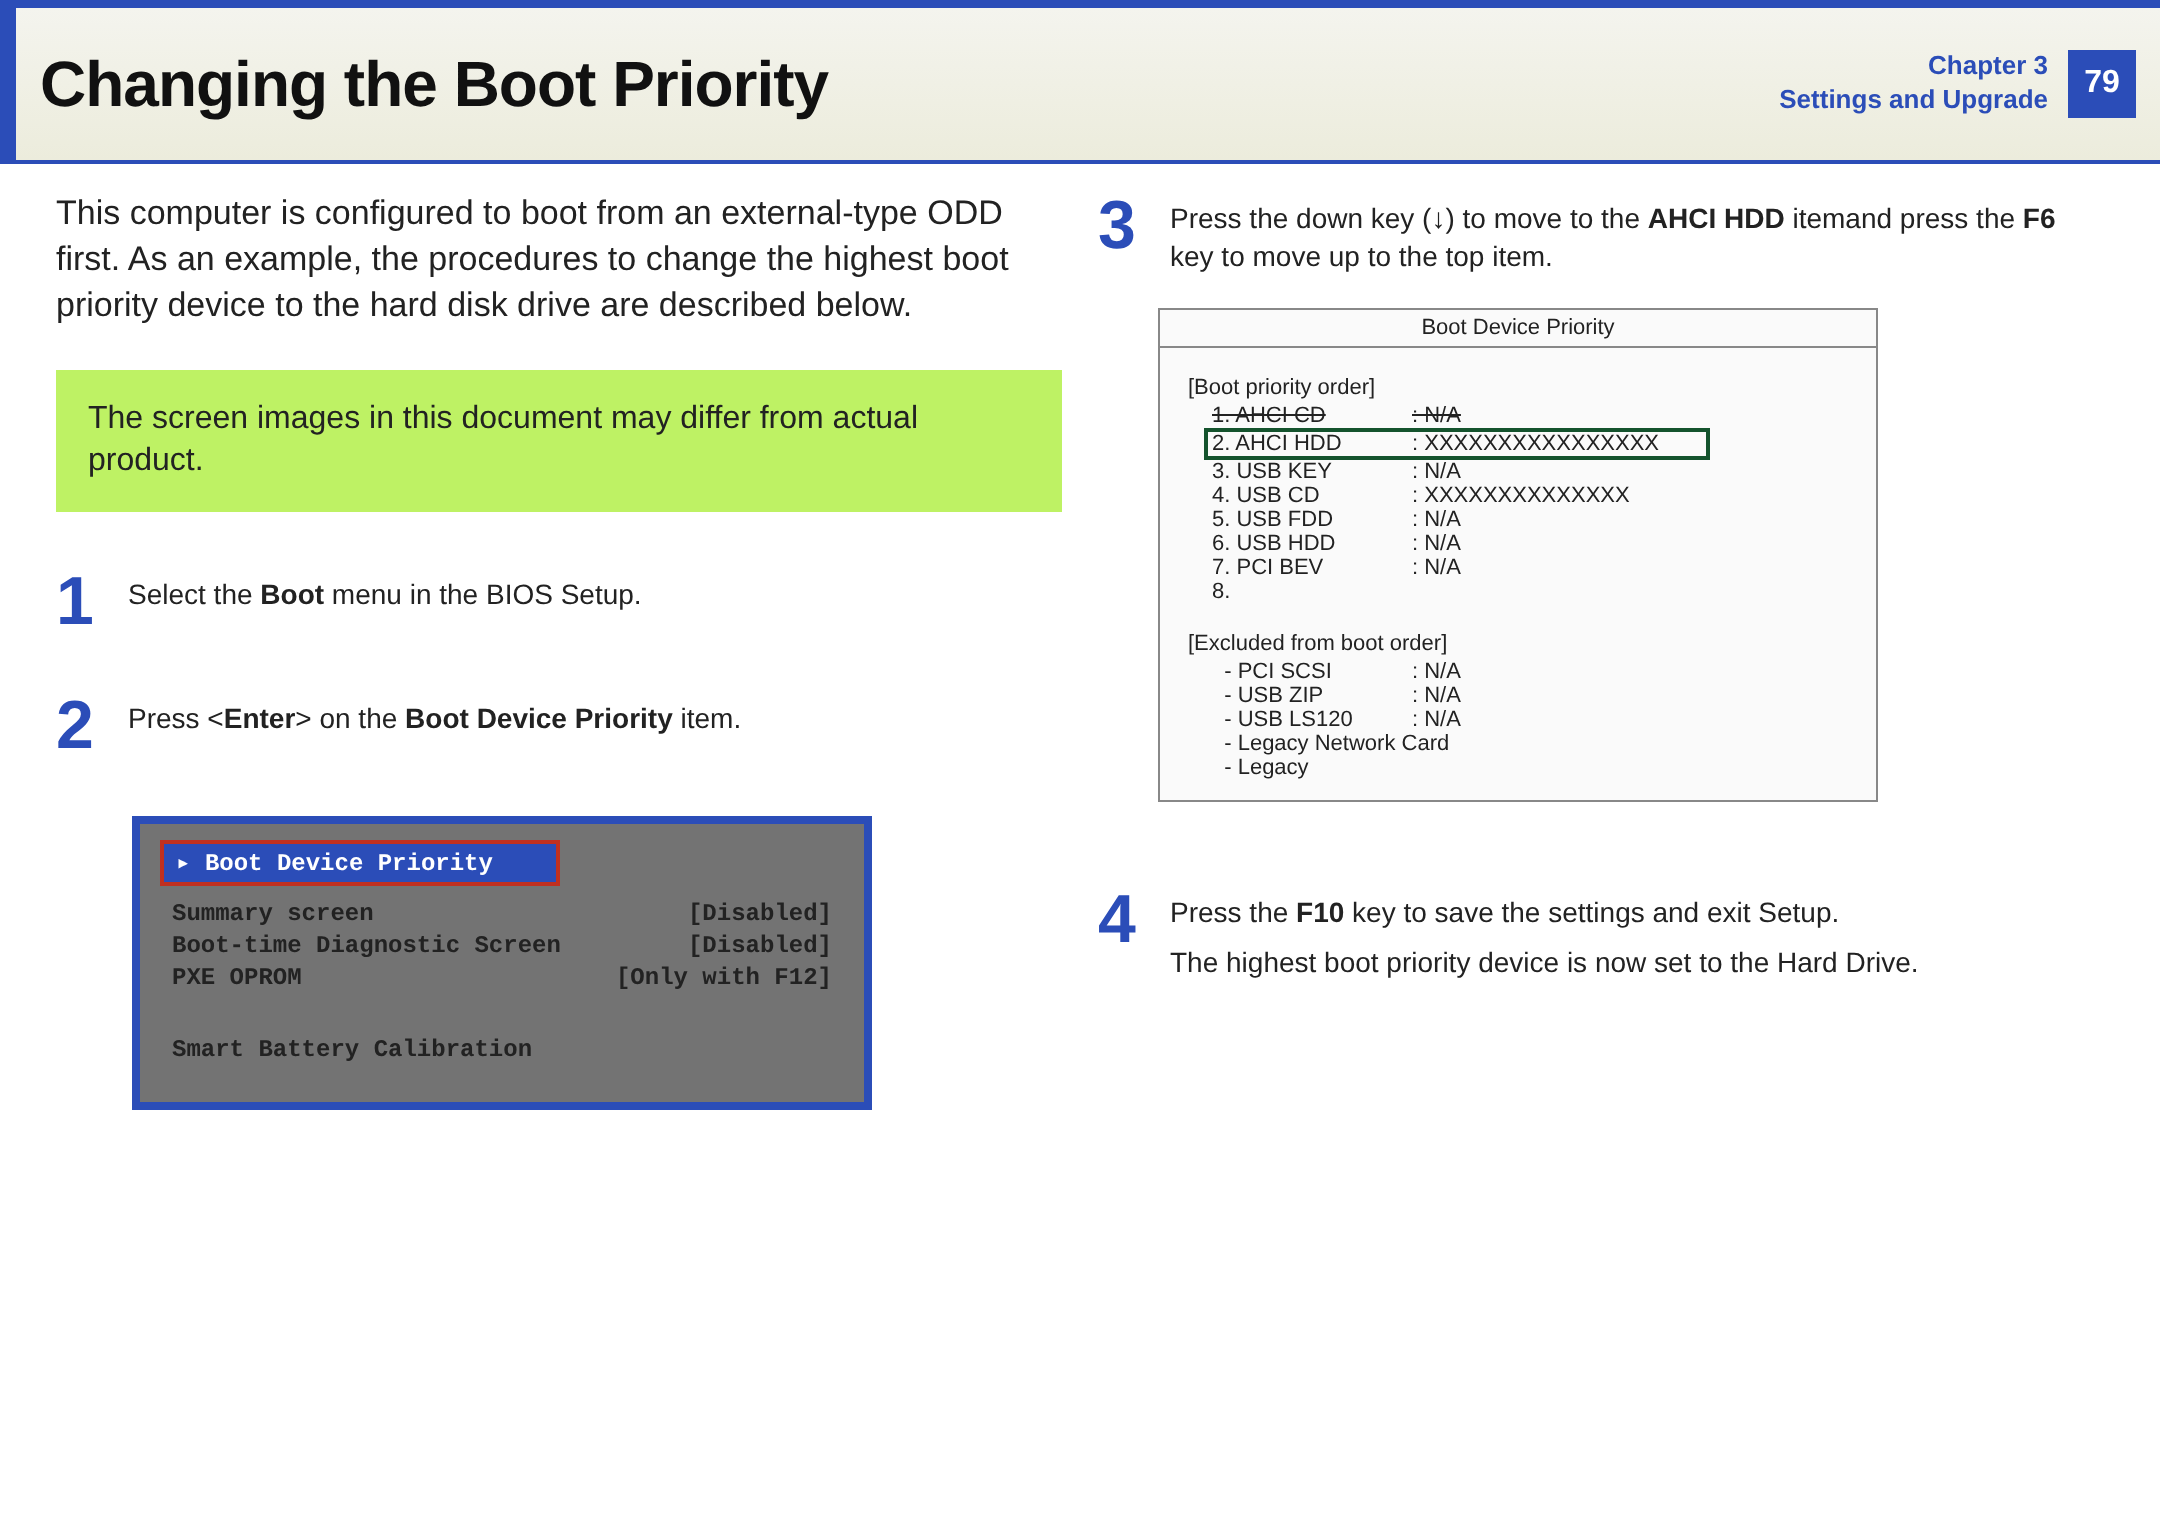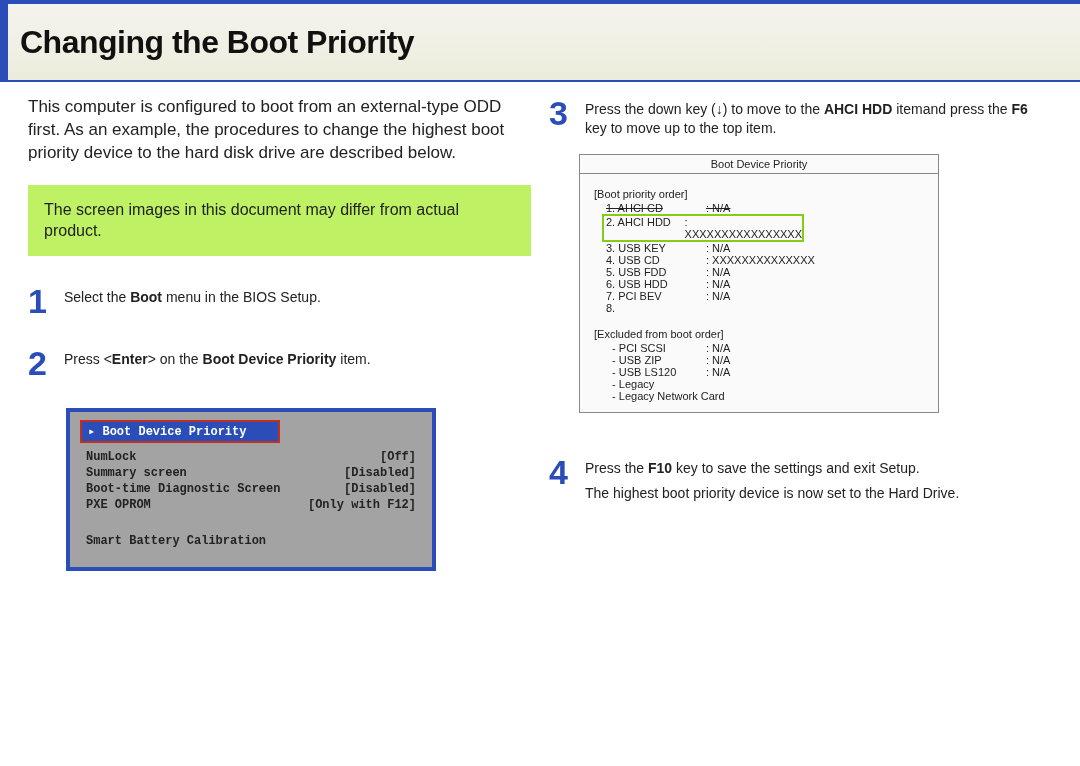--- a/index.html
+++ b/index.html
@@ -81,21 +81,21 @@
     min-width: 26px;
   }
   .step-text {
     font-size: 14px;
     line-height: 1.35;
     padding-top: 4px;
   }
   .bios-box {
     width: 370px;
     border: 4px solid #2b4db8;
-    background: #a3a3a3;
+    background: #737373;
     padding: 8px 10px 18px 10px;
     font-family: "Courier New", monospace;
     font-size: 12px;
     font-weight: bold;
     color: #222;
     margin-left: 38px;
   }
   .bios-highlight {
     border: 2px solid #c03020;
     background: #2b4db8;
@@ -123,33 +123,40 @@
     padding: 3px 0;
     font-size: 11px;
   }
   .bp-body { padding: 10px 14px; }
   .bp-section-label { margin-top: 4px; margin-bottom: 2px; }
   .bp-list { margin-left: 12px; }
   .bp-row { display: flex; }
   .bp-row .n { width: 100px; }
   .bp-row .v { }
   .bp-hl {
-    border: 2px solid #84cc16;
+    border: 2px solid #14532d;
     margin-left: -4px;
     padding-left: 2px;
-    width: 202px;
+    width: 253px;
   }
   .strike { text-decoration: line-through; }
   b { font-weight: 700; }
 </style>
 </head>
 <body>
 
 <div class="header">
   <div class="header-title">Changing the Boot Priority</div>
+  <div class="header-right">
+    <div class="chapter-block">
+      <div>Chapter 3</div>
+      <div>Settings and Upgrade</div>
+    </div>
+    <div class="page-num">79</div>
+  </div>
 </div>
 
 <div class="content">
 
   <div class="col">
     <p class="intro">This computer is configured to boot from an external-type ODD first. As an example, the procedures to change the highest boot priority device to the hard disk drive are described below.</p>
 
     <div class="note-box">The screen images in this document may differ from actual product.</div>
 
     <div class="step">
@@ -162,24 +169,20 @@
     <div class="step">
       <div class="step-num">2</div>
       <div class="step-text">
         <span>Press &lt;</span><b>Enter</b><span>&gt; on the </span><b>Boot Device Priority</b><span> item.</span>
       </div>
     </div>
 
     <div class="bios-box">
       <div class="bios-highlight">▸ <span>Boot Device Priority</span></div>
       <div id="bios1-rows">
-          <div class="bios-row">
-            <span class="lbl">NumLock</span>
-            <span class="val">[Off]</span>
-          </div>
           <div class="bios-row">
             <span class="lbl">Summary screen</span>
             <span class="val">[Disabled]</span>
           </div>
           <div class="bios-row">
             <span class="lbl">Boot-time Diagnostic Screen</span>
             <span class="val">[Disabled]</span>
           </div>
           <div class="bios-row">
             <span class="lbl">PXE OPROM</span>
@@ -251,27 +254,27 @@
             </div>
             <div class="bp-row">
               <span class="n" style="white-space:pre">  - USB ZIP</span>
               <span class="v">: N/A</span>
             </div>
             <div class="bp-row">
               <span class="n" style="white-space:pre">  - USB LS120</span>
               <span class="v">: N/A</span>
             </div>
             <div class="bp-row">
+              <span class="n" style="white-space:pre">  - Legacy Network Card</span>
+              <span class="v"></span>
+            </div>
+            <div class="bp-row">
               <span class="n" style="white-space:pre">  - Legacy</span>
               <span class="v"></span>
             </div>
-            <div class="bp-row">
-              <span class="n" style="white-space:pre">  - Legacy Network Card</span>
-              <span class="v"></span>
-            </div>
           </div>
       </div>
     </div>
 
     <div class="step" style="margin-top:42px">
       <div class="step-num">4</div>
       <div class="step-text">
         <div><span>Press the </span><b>F10</b><span> key to save the settings and exit Setup.</span></div>
         <div style="margin-top:6px">The highest boot priority device is now set to the Hard Drive.</div>
       </div>

